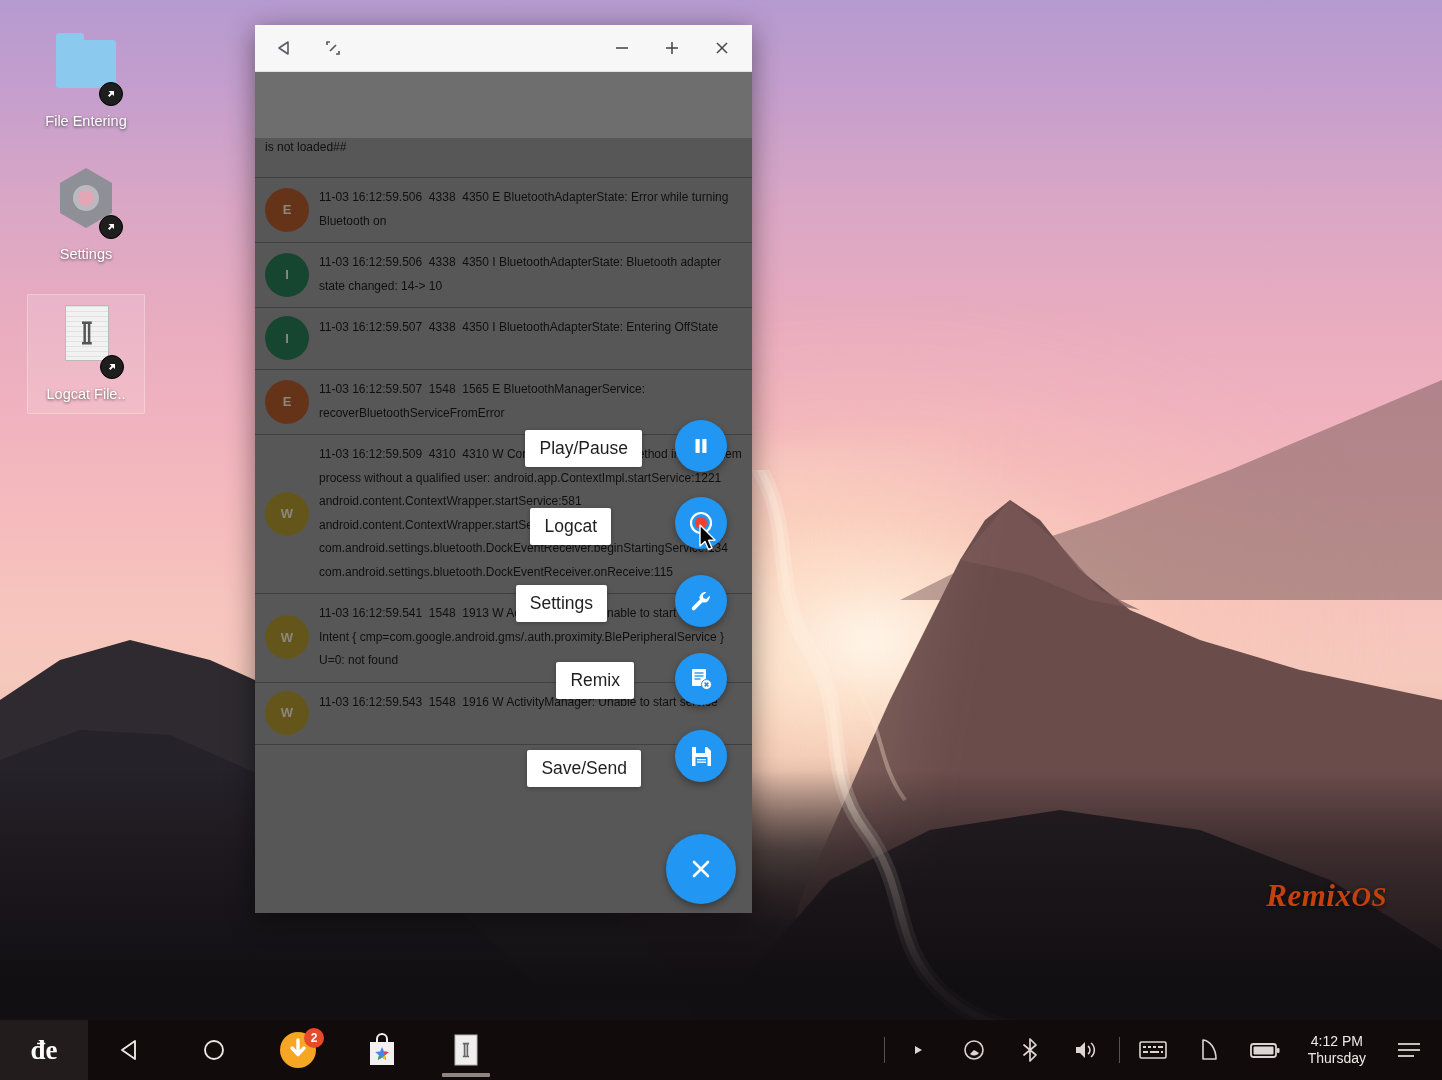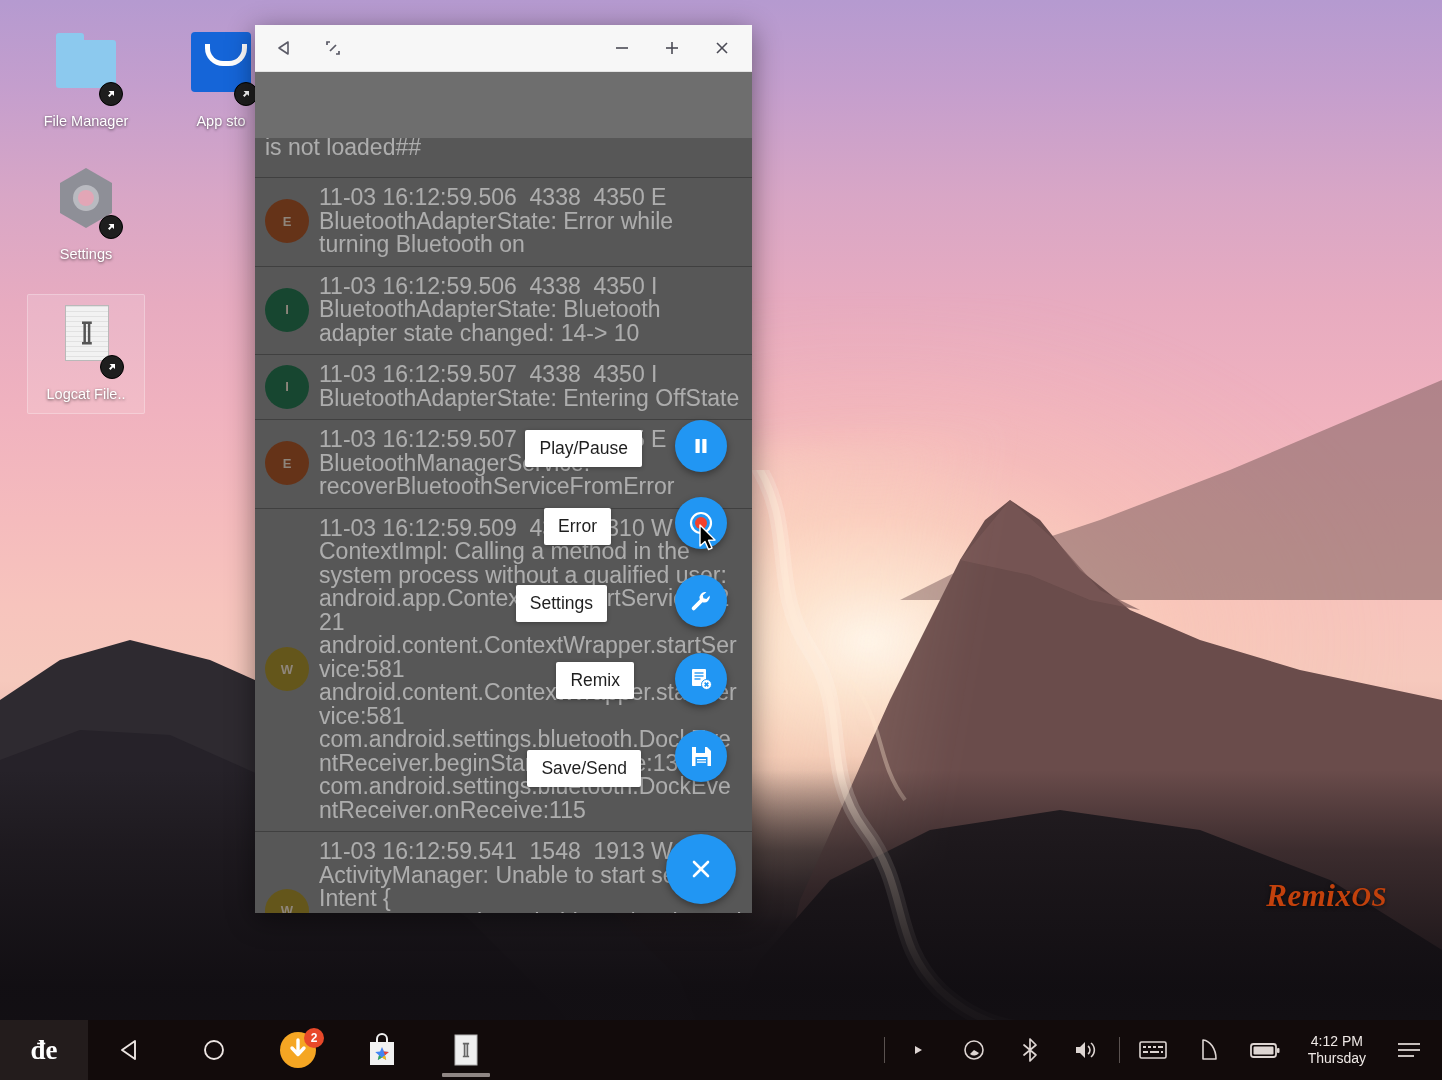--- a/index.html
+++ b/index.html
@@ -171,22 +171,22 @@
   }
   .logrow .badge {
     flex: 0 0 auto;
     width: 44px; height: 44px; border-radius: 50%;
     display:flex; align-items:center; justify-content:center;
     color: #cdbfae; font-size: 13px; font-weight: bold;
     margin-right: 10px; align-self: center;
   }
   .logrow .msg {
     flex: 1 1 auto;
-    color: #ffffff;
-    font-size: 23px;
+    color: #000000;
+    font-size: 12px;
     line-height: 23.5px;
     word-break: break-word;
     white-space: pre-wrap;
   }
   .logrow.partial { padding-top:0; height: 22px; overflow:hidden; }
   .logrow.partial .msg { margin-top: -2px; }
 
   
   #scrim {
     position:absolute; left:0; top:113px; width:497px; height:775px;
@@ -303,34 +303,23 @@
 
   <div class="dicon" style="left:27px; top:30px;">
     <div class="glyphbox">
       <div class="ic-folder"></div>
       <div class="shortcut-badge">
         <svg width="12" height="12" viewBox="0 0 12 12">
             <path d="M9,3 L9,8 L7,6.3 L4.5,9 L3,7.6 L5.6,5 L3.6,3 Z" fill="#fff"></path>
           </svg>
       </div>
     </div>
-    <span class="label">File Manager</span>
-  </div>
-
-  <div class="dicon" style="left:162px; top:30px;">
-    <div class="glyphbox">
-      <div class="ic-bag"></div>
-      <div class="shortcut-badge">
-        <svg width="12" height="12" viewBox="0 0 12 12">
-            <path d="M9,3 L9,8 L7,6.3 L4.5,9 L3,7.6 L5.6,5 L3.6,3 Z" fill="#fff"></path>
-          </svg>
-      </div>
-    </div>
-    <span class="label">App sto</span>
-  </div>
+    <span class="label">File Entering</span>
+  </div>
+
 
   <div class="dicon" style="left:27px; top:163px;">
     <div class="glyphbox">
       <div class="ic-gear">
         <svg width="58" height="62" viewBox="0 0 58 62">
           <polygon points="29,1 55,16 55,46 29,61 3,46 3,16" fill="#8e8f97"></polygon>
           <circle cx="29" cy="31" r="13" fill="#b9bac0"></circle>
           <circle cx="29" cy="31" r="8" fill="#e2a6b6"></circle>
         </svg>
       </div>
@@ -446,21 +435,21 @@
   <div id="fabstack">
 
     <div class="fablabel" style="right:110px; top:405px;">Play/Pause</div>
     <div class="fab mini" style="top:395px;">
       <svg width="24" height="24" viewBox="0 0 24 24">
         <rect x="6.5" y="5" width="4.2" height="14" fill="#fff" rx="0.6"></rect>
         <rect x="13.3" y="5" width="4.2" height="14" fill="#fff" rx="0.6"></rect>
       </svg>
     </div>
 
-    <div class="fablabel" style="right:141px; top:483px;">Error</div>
+    <div class="fablabel" style="right:141px; top:483px;">Logcat</div>
     <div class="fab mini" style="top:472px;">
       <svg width="26" height="26" viewBox="0 0 26 26">
         <circle cx="13" cy="13" r="10" fill="none" stroke="#fff" stroke-width="2.2"></circle>
         <circle cx="13" cy="13" r="6" fill="#f4412c"></circle>
       </svg>
     </div>
 
     <div class="fablabel" style="right:145px; top:560px;">Settings</div>
     <div class="fab mini" style="top:550px;">
       <svg width="26" height="26" viewBox="0 0 26 26">

